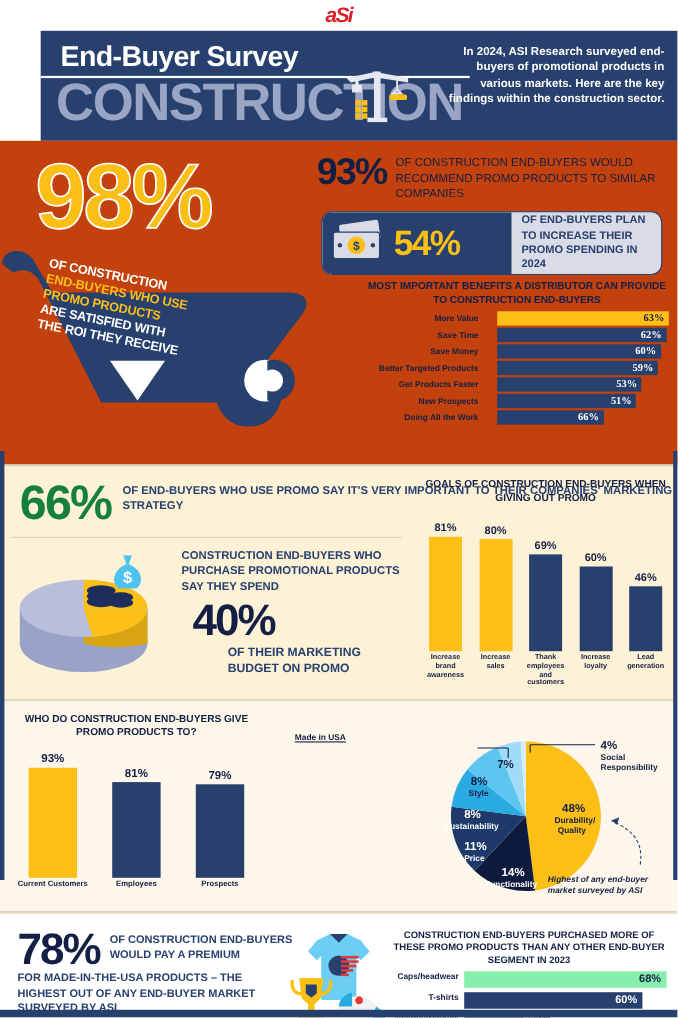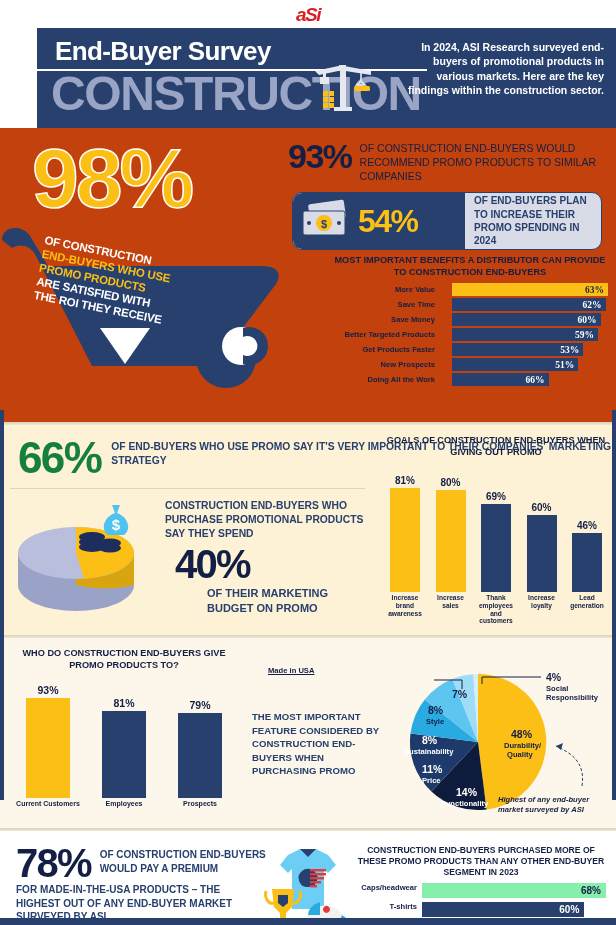--- a/index.html
+++ b/index.html
@@ -390,21 +390,20 @@
           <div class="wbar" style="height:85px"></div>
         </div>
       </div>
       <div class="wlabels">
         <div class="wlab">Current Customers</div>
         <div class="wlab">Employees</div>
         <div class="wlab">Prospects</div>
       </div>
     </div>
 
-    <div class="feature-txt">THE MOST IMPORTANT FEATURE CONSIDERED BY CONSTRUCTION END-BUYERS WHEN PURCHASING PROMO</div>
 
     <span class="piechart">
       <svg width="226" height="172" viewBox="0 0 226 172">
         <g transform="translate(92,86)">
 
           <path d="M0 0 L0 -68 A68 68 0 0 1 8.5 67.5 Z" fill="#fbbf16"></path>
 
           <path d="M0 0 L8.5 67.5 A68 68 0 0 1 -46.6 49.5 Z" fill="#0f1b3d"></path>
 
           <path d="M0 0 L-46.6 49.5 A68 68 0 0 1 -67.5 -8.5 Z" fill="#1e3a6b"></path>

